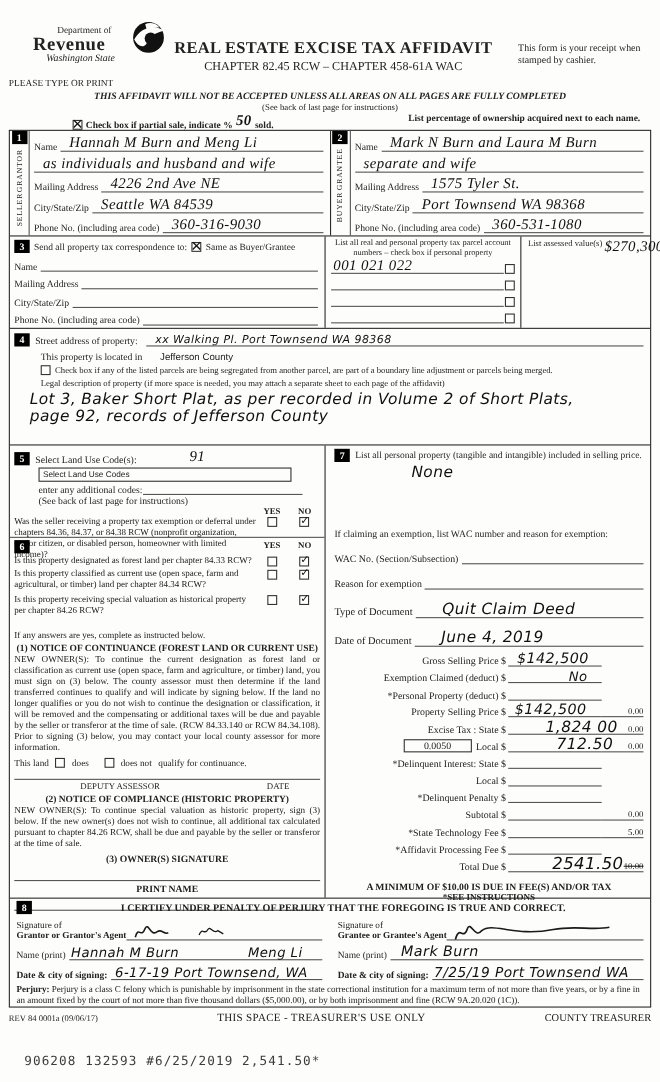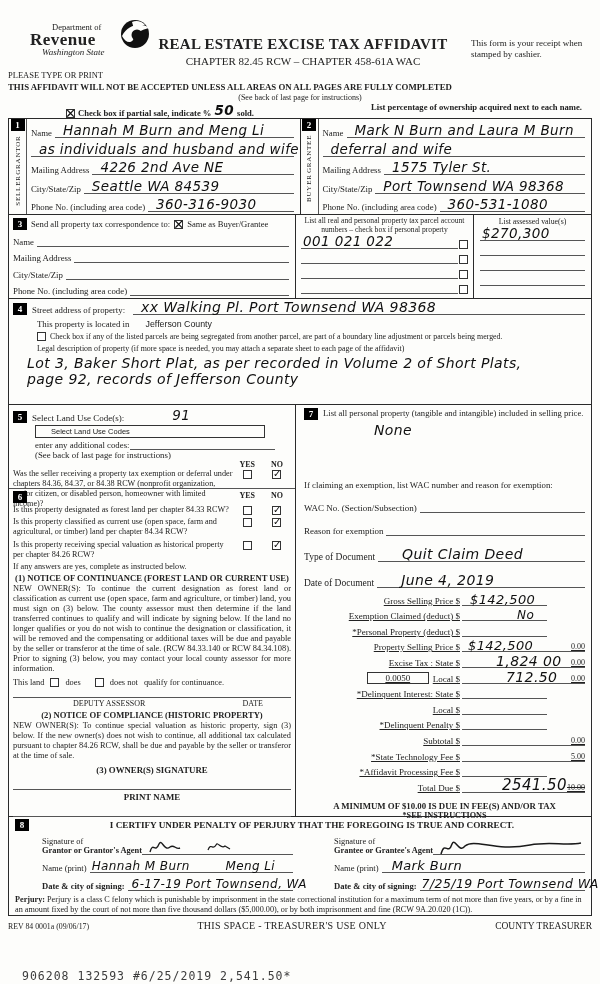--- a/index.html
+++ b/index.html
@@ -11,32 +11,32 @@
   .logo { position:absolute; left:22px; top:2px; width:150px; }
   .logo .d1 { font-size:8.5px; margin-left:22px; }
   .logo .d2 { font-size:17px; font-weight:bold; letter-spacing:.5px; line-height:.9; }
   .logo .d3 { font-size:9px; font-style:italic; margin-left:12px; }
   .logo svg { position:absolute; right:28px; top:-4px; }
   .please { position:absolute; left:0px; top:50px; font-size:8.5px; }
   .tblock { position:absolute; left:130px; top:16px; width:330px; text-align:center; }
   .tblock .t1 { font-size:15px; font-weight:bold; letter-spacing:.3px; }
   .tblock .t2 { font-size:11px; margin-top:2px; }
   .rnote { position:absolute; right:6px; top:18px; width:115px; font-size:9px; line-height:1.25; }
-  .warn { position:absolute; left:0; right:0; top:62px; text-align:left; font-size:8.8px; font-weight:bold; }
+  .warn { position:absolute; left:0; right:0; top:62px; text-align:center; font-size:8.8px; font-weight:bold;font-style:italic; }
   .seeback { position:absolute; left:0; right:0; top:73px; text-align:center; font-size:8px; }
   .partial { position:absolute; left:58px; right:0; top:82px; font-size:8.6px; font-weight:bold; display:flex; align-items:flex-end; }
   .ownote { position:absolute; right:10px; top:82px; font-size:8.6px; font-weight:bold;padding-left:27px; }
 
   
   .badge { background:#000; color:#fff; width:14px; height:12px; font-size:9px; font-weight:bold; display:inline-flex; align-items:center; justify-content:center; flex:none; }
   .cb { width:9px; height:9px; border:1px solid #333; display:inline-block; position:relative; vertical-align:middle; flex:none; background:#fff; }
   .cb.xmark::after { content:"✕"; position:absolute; left:-2px; top:-4px; font-size:13px; font-weight:bold; color:#111; font-family:"DejaVu Sans",sans-serif; }
   .cb.check::after { content:"✓"; position:absolute; left:0px; top:-3px; font-size:10px; color:#111; font-family:"DejaVu Sans",sans-serif; }
   .hw { font-family:"DejaVu Sans", sans-serif; font-style:italic; color:#101010; letter-spacing:.4px; white-space:nowrap; }
-  .hw-lg { font-size:13.5px; } .hw-md { font-size:12px; }
+  .hw-lg { font-size:13.5px;font-family:Liberation Serif, serif; } .hw-md { font-size:12px; }
   .ul { border-bottom:1px solid #555; flex:1; position:relative; min-height:11px; }
   .ul .hw { position:absolute; bottom:-1px; left:8px; }
   .lbl { font-size:8.8px; flex:none; padding-right:3px; }
   .typed-sans { font-family:"Liberation Sans", sans-serif; }
 
   
   .form-outer { position:absolute; top:118px; left:8px; right:8px; border:1.5px solid #2a2a2a; height:798px; }
 
   
   .parties { display:flex; height:96px; border-bottom:1px solid #2a2a2a; }
@@ -47,41 +47,41 @@
   .pfields { flex:1; padding:2px 6px 2px 4px; display:flex; flex-direction:column; justify-content:space-between; }
   .frow { display:flex; align-items:flex-end; height:17px; }
 
   
   .band3 { display:flex; height:84px; border-bottom:1px solid #2a2a2a; }
   .corr { width:287px; border-right:1px solid #2a2a2a; padding:3px 6px 2px 4px; display:flex; flex-direction:column; justify-content:space-between; }
   .corr-head { display:flex; align-items:center; gap:4px; font-size:8.6px; }
   .parcels { width:178px; border-right:1px solid #2a2a2a; padding:2px 5px; display:flex; flex-direction:column; }
   .parcels .ph { font-size:7.6px; text-align:center; line-height:1.15; }
   .prow { display:flex; align-items:flex-end; gap:1px; height:15px; }
-  .assessed { flex:1; padding:2px 6px; display:flex; flex-direction:column; }
+  .assessed { flex:1; padding:2px 6px; display:flex; flex-direction:row; }
   .assessed .ph { font-size:7.8px; text-align:center; }
   .arow { display:flex; align-items:flex-end; height:15px; }
 
   
   .sec4 { height:106px; border-bottom:1px solid #2a2a2a; padding:4px 6px 0 4px; }
   .s4row { display:flex; align-items:flex-end; gap:5px; }
   .s4loc { font-size:8.8px; margin:4px 0 3px 24px; }
   .s4seg { font-size:7.9px; margin-left:24px; display:flex; gap:4px; align-items:center; }
   .s4leg { font-size:7.9px; margin:3px 0 0 24px; }
   .legal1 { font-size:14px; margin:2px 0 0 14px; }
   .legal2 { font-size:14px; margin:0 0 0 14px; }
 
   
   .cols { display:flex; height:412px; border-bottom:1px solid #2a2a2a; }
   .colL { width:287px; border-right:1px solid #2a2a2a; }
   .colR { flex:1; padding:3px 6px 0 8px; }
 
   .sec5 { height:84px; border-bottom:1px solid #555; padding:2px 4px; }
   .s5head { display:flex; align-items:flex-end; gap:5px; }
-  .luc-box { border:1px solid #333; font-family:"Liberation Sans",sans-serif; font-size:7.5px; padding:1px 15px; margin:2px 0 1px 22px; width:230px; }
+  .luc-box { border:1px solid #333; font-family:"Liberation Sans",sans-serif; font-size:7.5px; padding:1px 3px; margin:2px 0 1px 22px; width:230px; }
   .s5add { font-size:8.8px; margin-left:22px; display:flex; align-items:flex-end; width:240px; }
   .s5see { font-size:8.8px; margin-left:22px; }
   .yn { display:flex; justify-content:flex-end; gap:16px; font-size:8px; font-weight:bold; padding-right:8px; }
   .qrow { display:flex; font-size:8.2px; line-height:1.2; }
   .qtext { flex:1; padding-right:6px; }
   .qboxes { width:52px; display:flex; justify-content:space-between; padding:1px 10px 0 4px; flex:none; align-items:flex-start; }
 
   .sec6 { padding:2px 4px; font-size:8.2px; }
   .n1title, .n2title { font-size:8.6px; font-weight:bold; text-align:center; margin-top:2px; }
   .nbody { font-size:8.35px; line-height:1.2; text-align:justify; margin-top:1px; }
@@ -91,50 +91,50 @@
   .osig { font-size:8.8px; font-weight:bold; text-align:center; margin-top:4px; }
   .sigline { border-bottom:1px solid #555; margin-top:14px; }
   .pname { font-size:8.8px; font-weight:bold; text-align:center; margin-top:2px; }
 
   .sec7 { display:flex; gap:5px; font-size:8.6px; }
   .exh { font-size:8.8px; margin-top:42px; }
   .exrow { display:flex; align-items:flex-end; margin-top:9px; height:14px; }
 
   .docrow { display:flex; align-items:flex-end; margin-top:8px; height:18px; font-size:9px; }
   .fee-rows { margin-top:2px; }
-  .fee-row { display:flex; align-items:flex-end; height:15.6px; font-size:9px;text-decoration:underline; }
+  .fee-row { display:flex; align-items:flex-end; height:15.6px; font-size:9px; }
   .fee-label { width:158px; text-align:right; flex:none; padding-right:2px; }
   .fee-mid { flex:1; border-bottom:1px solid #555; position:relative; min-height:10px; }
   .fee-mid .hw { position:absolute; bottom:-2px; left:30px; }
   .fee-right { width:38px; text-align:right; font-size:8px; flex:none; border-bottom:1px solid #555; }
   .fee-right.none { border-bottom:none; }
   .struck { text-decoration:line-through; }
   .ratebox { border:1px solid #333; width:62px; text-align:center; font-size:9px; margin-right:4px; flex:none; }
   .minnote { text-align:center; font-size:8.8px; font-weight:bold; margin-top:8px; }
   .minsee { text-align:center; font-size:8.2px; font-weight:bold; }
 
   
   .sec8 { height:100px; padding:2px 6px; }
   .certify { display:flex; gap:10px; align-items:center; }
   .certify .ct { font-size:9.2px; font-weight:bold; flex:1; text-align:center; }
   .siggrid { display:flex; gap:14px; margin-top:2px; }
-  .sigcol { flex:1;margin-left:27px; }
+  .sigcol { flex:1; }
   .sigrow { display:flex; align-items:flex-end; height:22px; font-size:8.4px; }
   .sigrow .who { line-height:1.1; flex:none; }
   .sigrow .who b { font-size:8.4px; }
   .nrow { display:flex; align-items:flex-end; height:18px; font-size:8.6px; }
   .perjury { font-size:8.2px; line-height:1.25; margin-top:4px; }
 
   
   .pfoot { position:absolute; left:8px; right:8px; top:920px; }
   .footrow { display:flex; justify-content:space-between; align-items:baseline; }
   .rev { font-size:7.8px; }
   .tspace { font-size:10px; letter-spacing:.3px; }
   .ctreas { font-size:9.5px; }
-  .stamp { font-family:"DejaVu Sans Mono", monospace; font-size:11.5px; color:#3c3c3c; margin-top:38px; margin-left:14px; letter-spacing:1px; }
+  .stamp { font-family:"DejaVu Sans Mono", monospace; font-size:11.5px; color:#3c3c3c; margin-top:26px; margin-left:14px; letter-spacing:1px; }
 
   .sig-svg { flex:none; }
 </style>
 </head>
 <body>
 
 <div class="page">
 
   <div class="hdr">
     <div class="logo">
@@ -221,21 +221,21 @@
         </div>
         <div class="pfields">
           <div class="frow">
               <span class="lbl">Name</span>
               <span class="ul">
                 <span class="hw hw-lg">Mark N Burn and Laura M Burn</span>
               </span>
             </div>
           <div class="frow">
               <span class="ul">
-                <span class="hw hw-lg">deferral and wife</span>
+                <span class="hw hw-lg">separate and wife</span>
               </span>
             </div>
           <div class="frow">
               <span class="lbl">Mailing Address</span>
               <span class="ul">
                 <span class="hw hw-lg">1575 Tyler St.</span>
               </span>
             </div>
           <div class="frow">
               <span class="lbl">City/State/Zip</span>
@@ -316,21 +316,21 @@
             <span class="ul"></span>
           </div>
       </div>
     </div>
 
     <div class="sec4">
       <div class="s4row">
         <span class="badge">4</span>
         <span class="lbl" style="font-size:8.8px">Street address of property:</span>
         <span class="ul">
-            <span class="hw" style="font-size:14px">xx Walking Pl. Port Townsend WA 98368</span>
+            <span class="hw" style="font-size:10px">xx Walking Pl. Port Townsend WA 98368</span>
           </span>
       </div>
       <div class="s4loc">
         <span>This property is located in</span>
         <span class="typed-sans" style="margin-left:14px">Jefferson County</span>
       </div>
       <div class="s4seg">
         <span class="cb"></span>
         <span>Check box if any of the listed parcels are being segregated from another parcel, are part of a boundary line adjustment or parcels being merged.</span>
       </div>
@@ -388,21 +388,21 @@
                 <span class="cb check"></span>
               </span>
           </div>
           <div class="qrow" style="margin-top:3px">
             <span class="qtext">Is this property receiving special valuation as historical property per chapter 84.26 RCW?</span>
             <span class="qboxes">
                 <span class="cb"></span>
                 <span class="cb check"></span>
               </span>
           </div>
-          <div style="margin-top:3px">If any answers are yes, complete as instructed below.</div>
+          <div style="margin-top:14px">If any answers are yes, complete as instructed below.</div>
           <div class="n1title">(1) NOTICE OF CONTINUANCE (FOREST LAND OR CURRENT USE)</div>
           <div class="nbody">NEW OWNER(S): To continue the current designation as forest land or classification as current use (open space, farm and agriculture, or timber) land, you must sign on (3) below. The county assessor must then determine if the land transferred continues to qualify and will indicate by signing below. If the land no longer qualifies or you do not wish to continue the designation or classification, it will be removed and the compensating or additional taxes will be due and payable by the seller or transferor at the time of sale. (RCW 84.33.140 or RCW 84.34.108). Prior to signing (3) below, you may contact your local county assessor for more information.</div>
           <div class="thisland">
             <span>This land</span>
             <span class="cb"></span>
             <span>does</span>
             <span class="cb" style="margin-left:8px"></span>
             <span>does not</span>
             <span>qualify for continuance.</span>
           </div>

